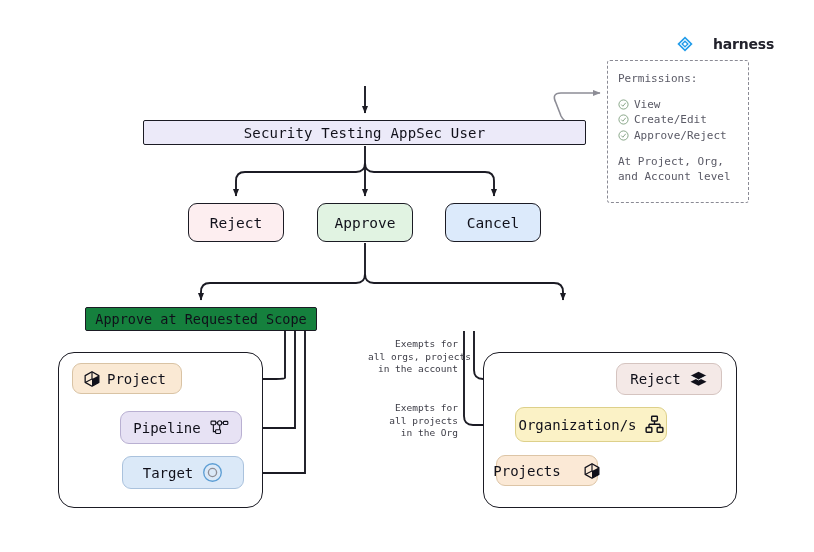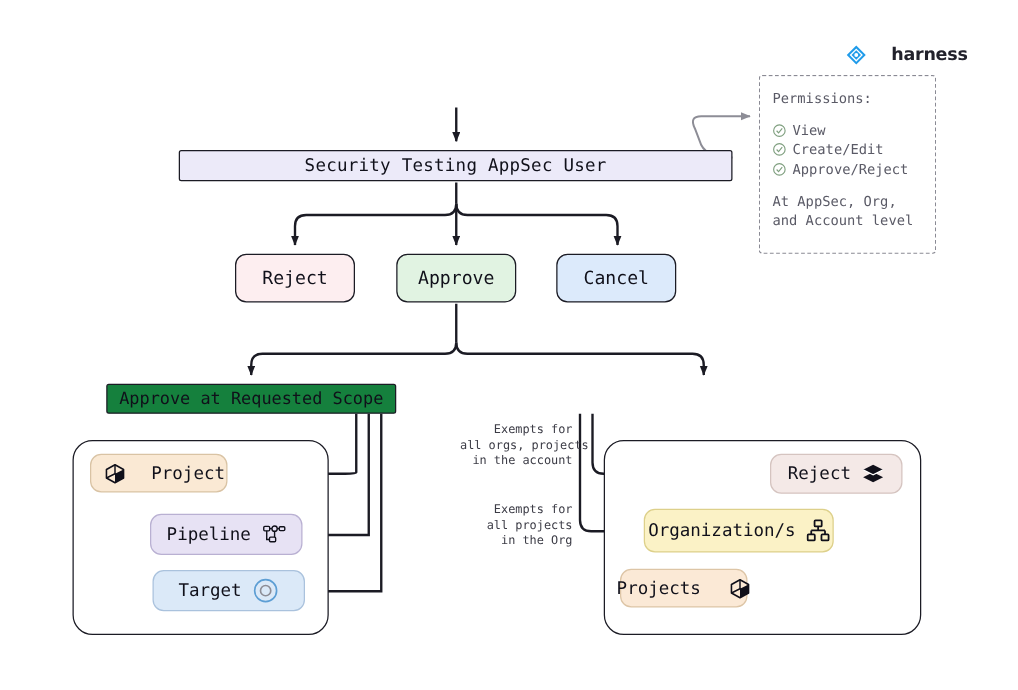--- a/index.html
+++ b/index.html
@@ -50,21 +50,21 @@
   
   .group{position:absolute;border:1.8px solid #1b1b24;border-radius:16px;background:#fff;
          box-sizing:border-box;}
   #group-left{left:58px;top:352px;width:205px;height:156px;}
   #group-right{left:483px;top:352px;width:254px;height:156px;}
 
   
   .chip{position:absolute;box-sizing:border-box;border:1.3px solid #b9b3c8;border-radius:9px;
         display:flex;align-items:center;white-space:nowrap;color:#10101a;font-size:14px;}
   #chip-project{left:72px;top:363px;width:110px;height:31px;background:#fae9d4;
-     border-color:#d9c3a4;padding-left:10px;gap:20px;}
+     border-color:#d9c3a4;padding-left:10px;gap:6px;}
   #chip-pipeline{left:120px;top:411px;width:122px;height:33px;background:#e7e2f4;
      border-color:#b9b0d2;padding:0 10px;justify-content:center;gap:9px;}
   #chip-target{left:122px;top:456px;width:122px;height:33px;background:#dbe9f8;
      border-color:#aac2dd;padding:0 10px;justify-content:center;gap:9px;}
 
   #chip-account{left:616px;top:363px;width:106px;height:32px;background:#f4e9e7;
      border-color:#d5c4c0;padding:0 10px;justify-content:center;gap:8px;}
   #chip-org{left:515px;top:407px;width:152px;height:35px;background:#fbf2c6;
      border-color:#ddd08a;padding:0 10px;justify-content:center;gap:8px;font-size:14px;}
   #chip-projects{left:496px;top:455px;width:102px;height:31px;background:#fbe9d6;
@@ -173,21 +173,21 @@
       <span class="chk ic">
         <svg width="11" height="11" viewBox="0 0 12 12">
           <circle cx="6" cy="6" r="5" fill="none" stroke="#7f9f7f" stroke-width="1"></circle>
           <path d="M3.6 6.1 L5.3 7.9 L8.5 4.1" fill="none" stroke="#7f9f7f" stroke-width="1"></path>
         </svg>
       </span>
       <span>Approve/Reject</span>
     </div>
 
     <div class="perm-foot">
-      <div>At AppSec, Org,</div>
+      <div>At Project, Org,</div>
       <div>and Account level</div>
     </div>
   </div>
 
   <div class="group" id="group-left"></div>
 
   <div class="chip" id="chip-project">
     <span class="ic">
       <svg width="18" height="18" viewBox="0 0 20 20">
         <path d="M10 2 L17.6 6.2 L17.6 13.8 L10 18 L2.4 13.8 L2.4 6.2 Z" fill="none" stroke="#10101a" stroke-width="1.4" stroke-linejoin="round"></path>

